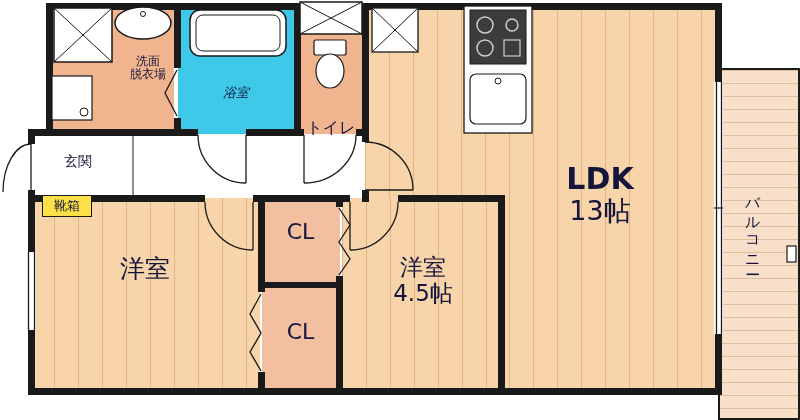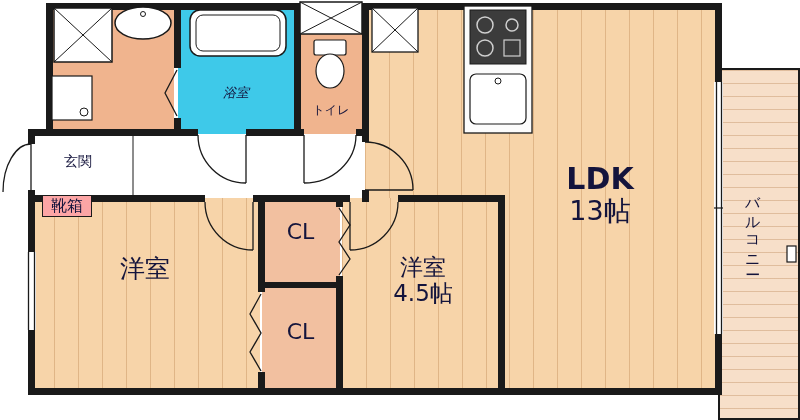--- a/index.html
+++ b/index.html
@@ -8,22 +8,22 @@
   .floor{position:absolute;z-index:1;}
   .wood{background-color:#f7d4a9;
         background-image:repeating-linear-gradient(90deg,rgba(170,110,55,.30) 0,rgba(170,110,55,.30) 1px,transparent 1px,transparent 24px);}
   .wet{background-color:#f0b48e;}
   .bathfloor{background-color:#3ec9e9;}
   .clfloor{background-color:#f2c0a0;}
   .balconyfloor{background-color:#f7dfc9;border:2px solid #1a1a1a;
         background-image:repeating-linear-gradient(180deg,rgba(170,110,55,.30) 0,rgba(170,110,55,.30) 1px,transparent 1px,transparent 13px);}
   svg.overlay{position:absolute;left:0;top:0;z-index:5;}
   .label{position:absolute;z-index:6;text-align:center;line-height:1.12;}
-  .shoebox{position:absolute;z-index:6;background:#fca5a5;border:1.5px solid #1a1a1a;
-           text-align:center;font-size:16px;line-height:19px;}
+  .shoebox{position:absolute;z-index:6;background:#fde047;border:1.5px solid #1a1a1a;
+           text-align:center;font-size:13px;line-height:19px;}
   .vert{writing-mode:vertical-rl;letter-spacing:3px;}
 </style>
 </head>
 <body>
 
 <div class="stage">
 
   <div class="floor balconyfloor" style="left:718px;top:68px;width:78px;height:348px;"></div>
   <div class="floor wood" style="left:365px;top:4px;width:350px;height:386px;"></div>
   <div class="floor wet" style="left:48px;top:4px;width:126px;height:130px;"></div>
@@ -116,22 +116,26 @@
       <circle cx="485" cy="25" r="8" fill="none" stroke="#cfcfcf" stroke-width="1.5"></circle>
       <circle cx="485" cy="48" r="8" fill="none" stroke="#cfcfcf" stroke-width="1.5"></circle>
       <circle cx="512" cy="25" r="6" fill="none" stroke="#cfcfcf" stroke-width="1.5"></circle>
       <rect x="504" y="40" width="16" height="16" fill="none" stroke="#cfcfcf" stroke-width="1.2"></rect>
       <rect x="470" y="74" width="56" height="50" rx="6" fill="#ffffff" stroke="#1a1a1a" stroke-width="1.2"></rect>
       <circle cx="498" cy="81" r="3" fill="none" stroke="#1a1a1a" stroke-width="1"></circle>
       <rect x="787" y="246" width="9" height="16" fill="#ffffff" stroke="#1a1a1a" stroke-width="1.2"></rect>
     </g>
   </svg>
 
+  <div class="label" style="left:116px;top:55px;width:64px;font-size:12px;">
+    <span>洗面</span><br>
+    <span>脱衣場</span>
+  </div>
   <div class="label" style="left:196px;top:86px;width:80px;font-size:13px;font-style:italic;">浴室</div>
-  <div class="label" style="left:299px;top:104px;width:64px;font-size:12px;">トイレ</div>
+  <div class="label" style="left:299px;top:119px;width:64px;font-size:16px;">トイレ</div>
   <div class="label" style="left:46px;top:154px;width:64px;font-size:14px;">玄関</div>
   <div class="shoebox" style="left:42px;top:195px;width:48px;height:20px;">靴箱</div>
   <div class="label" style="left:510px;top:162px;width:180px;">
     <span style="font-size:30px;font-weight:bold;">LDK</span><br>
     <span style="font-size:27px;margin-top:12px;">13帖</span>
   </div>
   <div class="label" style="left:55px;top:255px;width:180px;">
     <span style="font-size:25px;">洋室</span><br>
   </div>
   <div class="label" style="left:352px;top:255px;width:142px;">

